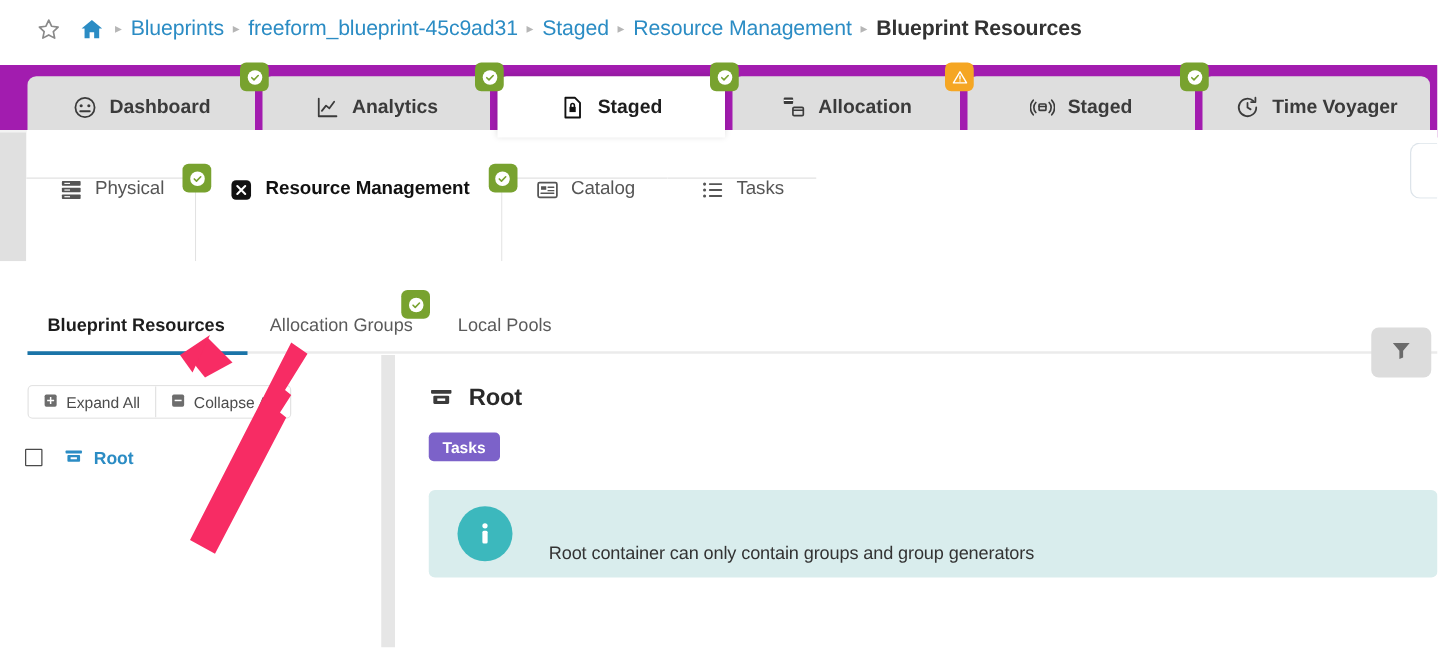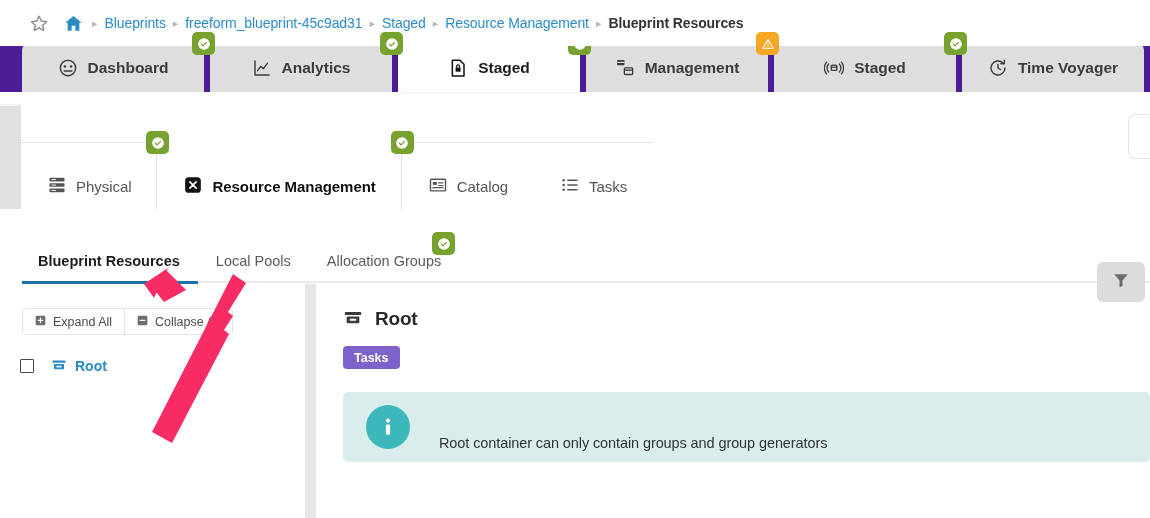--- a/index.html
+++ b/index.html
@@ -43,36 +43,36 @@
     margin-right: 2px;
   }
   .crumb-sep {
     color: #b6b6b6;
     font-size: 11px;
     padding: 0 7px;
     line-height: 1;
     user-select: none;
   }
   .crumb {
-    font-size: 14px;
+    font-size: 17px;
     color: #2b8cc4;
     white-space: nowrap;
     letter-spacing: -0.1px;
   }
   .crumb.current {
     color: #333333;
     font-weight: bold;
   }
 
   
   .tabs-l1-wrap {
     position: absolute;
-    left: 0; top: 34px;
+    left: 0; top: 52px;
     width: 1150px; height: 58px;
-    background: #4c1d95;
+    background: #a21caf;
   }
   .tabs-l1 {
     position: absolute;
     left: 22px; top: 9px;
     display: flex;
     align-items: flex-end;
     height: 49px;
   }
   .tab-l1 {
     position: relative;
@@ -145,22 +145,22 @@
     position: absolute;
     left: 21px; top: 38px;
     display: flex;
     align-items: stretch;
     height: 67px;
   }
   .tab-l2 {
     position: relative;
     height: 67px;
     display: flex;
-    align-items: flex-end;
-    padding: 14px 26px;
+    align-items: flex-start;
+    padding: 0 26px;
     color: #555;
     background: #ffffff;
   }
   .tab-l2.active { color: #111; }
   .tab-l2 .sep {
     position: absolute;
     right: 0; top: 8px;
     width: 1px; height: 59px;
     background: #e2e2e2;
   }
@@ -473,21 +473,21 @@
 
       <div class="tab-l1">
         <span class="tab-ico">
           <svg viewBox="0 0 24 24" fill="none" stroke="#3b3b3b" stroke-width="1.6">
             <rect x="2.4" y="2.4" width="9" height="6.2" rx="1" fill="#3b3b3b" stroke="none"></rect>
             <path d="M2.4 5.2h9" stroke="#fff" stroke-width="1.2"></path>
             <rect x="11.2" y="11.8" width="10" height="8" rx="1.2"></rect>
             <path d="M11.2 14.6h10"></path>
           </svg>
         </span>
-        <span class="tab-lbl">Management</span>
+        <span class="tab-lbl">Allocation</span>
         <span class="badge warn">
           <svg viewBox="0 0 24 24" fill="none" stroke="#fff" stroke-width="1.9" stroke-linecap="round" stroke-linejoin="round">
             <path d="M12 4.2 21 19.4H3z"></path>
             <path d="M12 10v4"></path>
               <path d="M12 16.8v.1"></path>
           </svg>
         </span>
       </div>
 
       <div class="tab-l1">
@@ -610,31 +610,31 @@
   <div class="l3-zone">
     <div class="l3-baseline"></div>
     <div class="tabs-l3">
 
       <div class="tab-l3 active">
         <span>Blueprint Resources</span>
         <span class="underline"></span>
       </div>
 
       <div class="tab-l3">
-        <span>Local Pools</span>
-      </div>
-
-      <div class="tab-l3">
         <span>Allocation Groups</span>
         <span class="badge ok" style="top:-5px; right:4px;">
           <svg viewBox="0 0 24 24">
               <circle cx="12" cy="12" r="10" fill="#fff"></circle>
               <path d="M7.6 12.3l3 3 5.8-6" fill="none" stroke="#78a22f" stroke-width="2.2" stroke-linecap="round" stroke-linejoin="round"></path>
             </svg>
         </span>
+      </div>
+
+      <div class="tab-l3">
+        <span>Local Pools</span>
       </div>
 
     </div>
   </div>
 
   <div class="main">
 
     <div class="tree-panel">
 
       <div class="btn-group">

